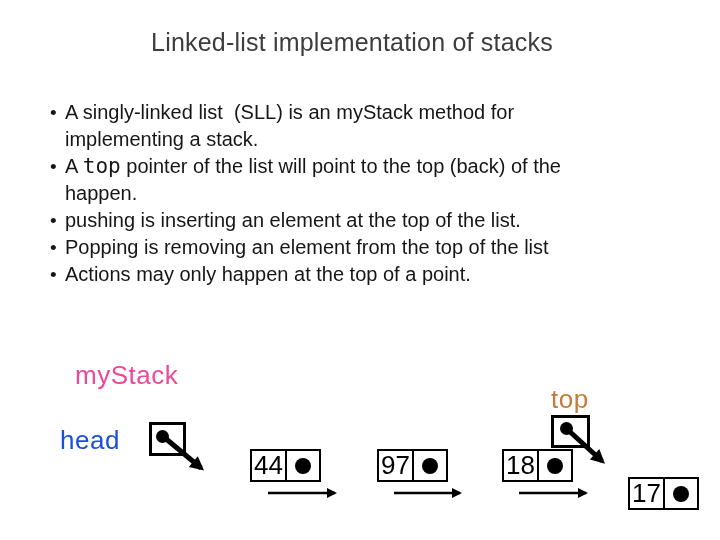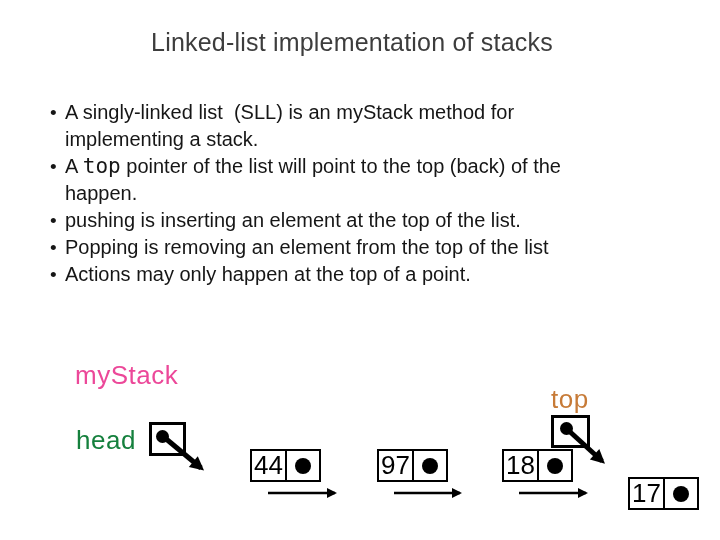--- a/index.html
+++ b/index.html
@@ -131,21 +131,21 @@
     </div>
     <div class="bullet">
       <span class="marker">•</span>
       <div class="btext">
         <span>Actions may only happen at the top of a point.</span>
       </div>
     </div>
   </div>
 
   <div class="dlabel accent" style="left: 75px; top: 360px; color: #ec4899;">myStack</div>
-  <div class="dlabel accent" style="left: 76px; top: 425px; color: #15803d;">head</div>
+  <div class="dlabel accent" style="left: 60px; top: 425px; color: #1d4ed8;">head</div>
   <div class="dlabel accent" style="left: 551px; top: 384px; color: rgb(199, 123, 56);">top</div>
 
   <div class="pbox" style="left:149px;top:422px;width:37px;height:34px;">
     <div class="pdot" style="left:4px;top:5px;"></div>
   </div>
 
   <div class="pbox" style="left:551px;top:415px;width:39px;height:33px;">
     <div class="pdot" style="left:6px;top:4px;"></div>
   </div>
 

